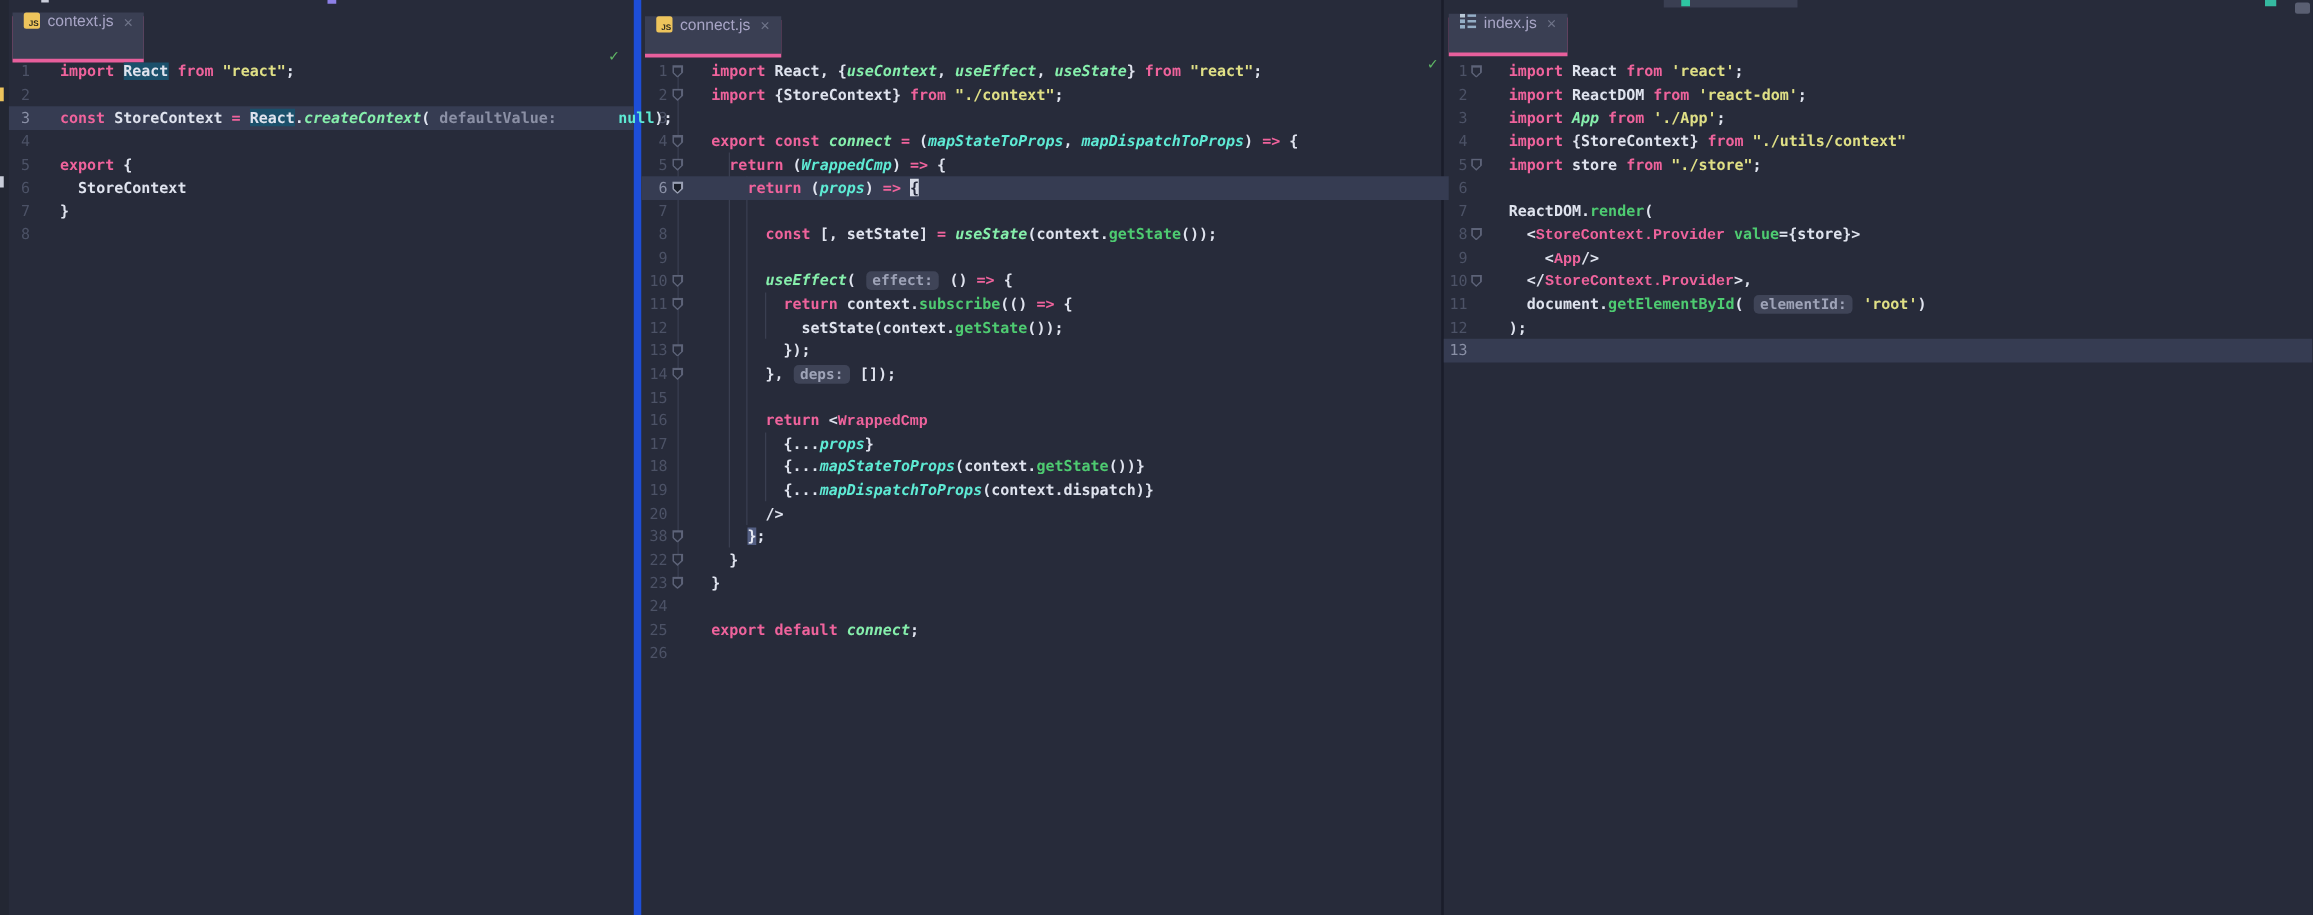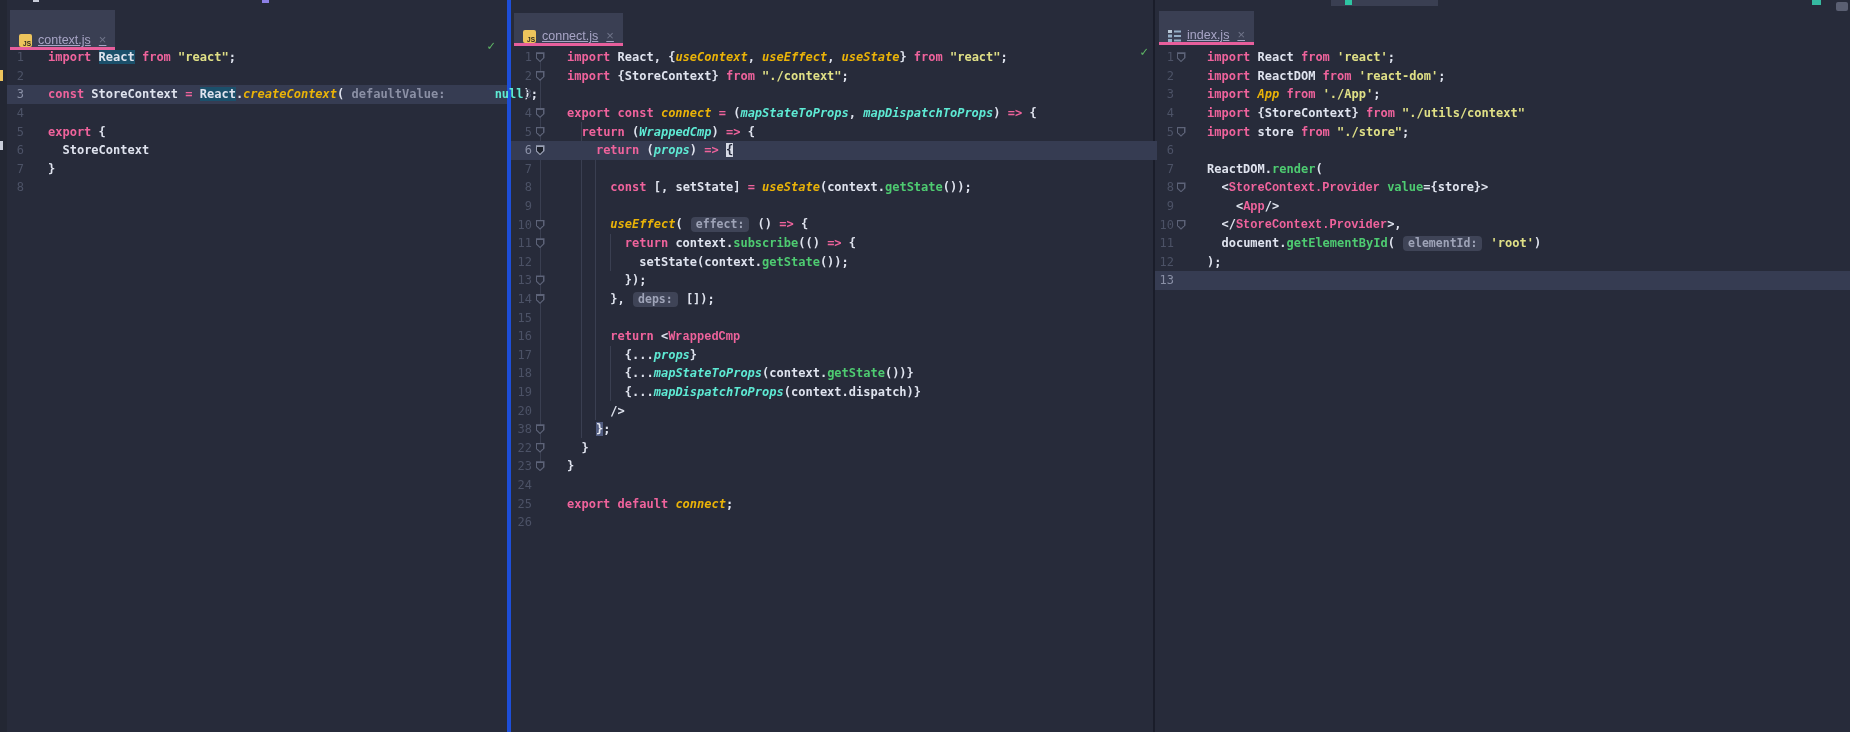--- a/index.html
+++ b/index.html
@@ -1,26 +1,26 @@
 <!DOCTYPE html>
 <html><head>
 <meta charset="utf-8">
 <style>
   html,body{margin:0;padding:0;background:#272b3a;}
   #stage{position:relative;width:1850px;height:732px;overflow:hidden;background:#272b3a;
          font-family:"DejaVu Sans Mono", monospace;}
   
   .pane{position:absolute;top:0;bottom:0;background:#272b3a;}
   #pane-context{left:7px;width:500px;}
-  #pane-connect{left:507px;width:646px;border-left:4px solid #1d4ed8;}
+  #pane-connect{left:507px;width:646px;border-left:6px solid #1d4ed8;}
   #pane-index{left:1153px;width:697px;border-left:2px solid #1a1d2a;}
   
-  .tab{position:absolute;display:flex;align-items:flex-end;gap:6px;background:#3a3f53;
+  .tab{position:absolute;display:flex;align-items:flex-start;gap:6px;background:#3a3f53;
        padding:0 9px;box-shadow:0 3px 0 #e75f9c;cursor:default;
-       font-family:"Liberation Sans", sans-serif;font-size:12.5px;color:#a8a5c6;text-decoration:underline;}
+       font-family:"Liberation Sans", sans-serif;font-size:12.5px;color:#a8a5c6;}
   #pane-context .tab{left:3px;top:10px;height:37px;}
   #pane-connect .tab{left:3px;top:13px;height:30px;}
   #pane-index .tab{left:4px;top:11px;height:31px;}
   .tab .close{color:#6f7489;font-size:13px;margin-left:2px;}
   .js-icon{width:13px;height:13px;border-radius:2px;background:#edc45c;position:relative;flex:0 0 13px;}
   .js-icon span{position:absolute;right:1px;bottom:0;font-size:6.5px;font-weight:bold;color:#2e2a1e;
        font-family:"Liberation Sans", sans-serif;}
   .struct-icon{flex:0 0 13px;}
   
   .check{position:absolute;color:#5fb765;font-weight:bold;font-size:13px;z-index:3;}
@@ -49,21 +49,21 @@
   .fold::after{content:'';position:absolute;inset:1.5px;background:#272b3a;
         clip-path:polygon(0 0,100% 0,100% 58%,50% 100%,0 58%);}
   .fold.fold-a{background:#9aa0b4;}
   .fold.fold-a::after{background:#1c202b;}
   
   .vline{position:absolute;width:1px;background:#3a3f51;z-index:0;}
   
   .code span{font-weight:bold;}
   .tk-kw,.tk-op{color:#ef639c;}
   .tk-id,.tk-pun{color:#dfe3ee;}
-  .tk-fn{color:#eab308;font-style:italic;}
+  .tk-fn{color:#86efac;font-style:italic;}
   .tk-fng{color:#4ecb71;text-align:center;}
   .tk-par{color:#5eead4;font-style:italic;}
   .tk-str{color:#e0e086;}
   .tk-nul{color:#5eead4;margin-left:42px;}
   .tk-jsx{color:#ef639c;font-family:Liberation Mono, monospace;}
   .tk-attr{color:#4ecb71;}
   .tk-hint{color:#8b90a5;font-weight:normal;}
   .tk-chip{background:#3f4457;color:#9fa4b8;border-radius:4px;padding:0 5px;margin:0 1px;
            font-weight:normal;font-size:11.5px;display:inline-block;line-height:15px;}
   .tk-hlid{color:#dfe3ee;background:#1b506b;}

